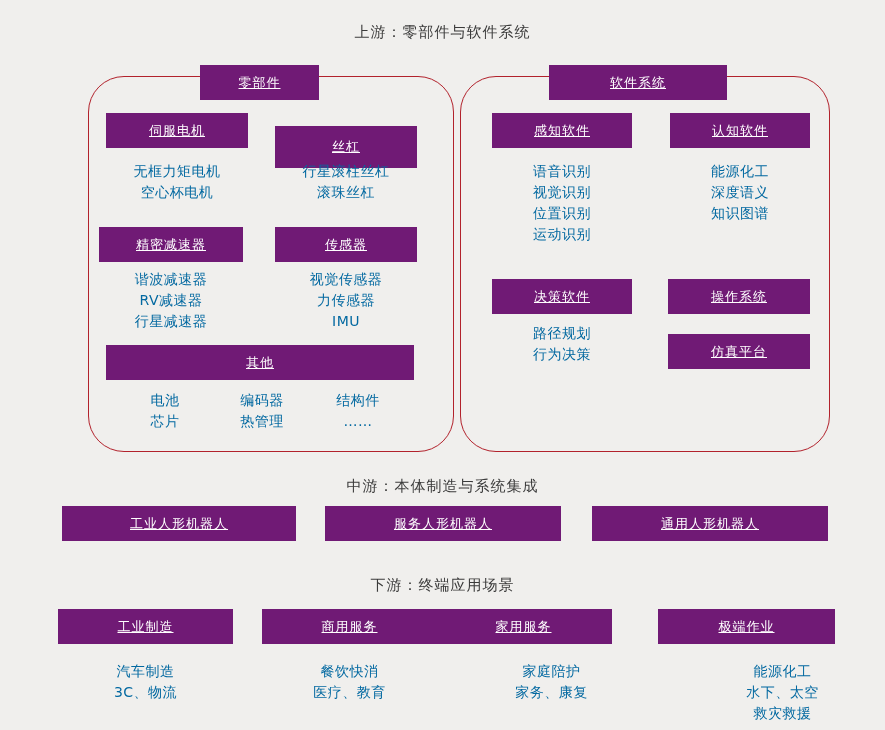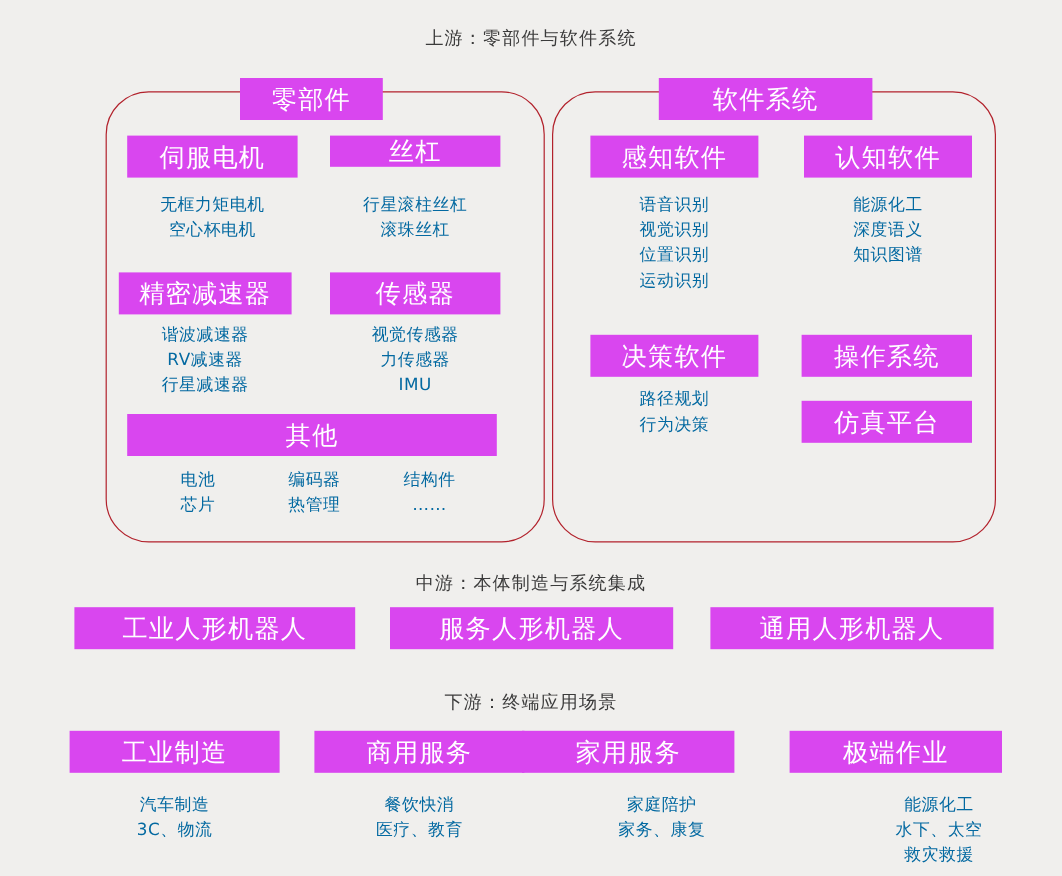--- a/index.html
+++ b/index.html
@@ -20,26 +20,27 @@
     letter-spacing:1px;
   }
   .rbox{
     position:absolute;
     border:1px solid #b2222c;
     border-radius:36px;
     background:transparent;
   }
   .redlabel{
     position:absolute;
-    background:#d946ef;
+    background:#701a75;
     color:#ffffff;
-    font-size:21px;
+    font-size:13px;
     display:flex;align-items:center;justify-content:center;
     letter-spacing:1px;
     box-sizing:border-box;
+    text-decoration:underline;
   }
   .items{
     position:absolute;
     text-align:center;
     font-size:14px;
     line-height:21px;
     color:#0369a1;
     white-space:pre-line;
     letter-spacing:0.5px;
   }
@@ -51,21 +52,21 @@
 
   <div class="section-title" style="top:23px">上游：零部件与软件系统</div>
 
   <div class="rbox" style="left:88px;top:76px;width:364px;height:374px"></div>
   <div class="redlabel" style="left:200px;top:65px;width:119px;height:35px">零部件</div>
 
   <div class="redlabel" style="left:106px;top:113px;width:142px;height:35px">伺服电机</div>
   <div class="items" style="left:86px;top:161px;width:182px">无框力矩电机
 空心杯电机</div>
 
-  <div class="redlabel" style="left:275px;top:113px;width:142px;height:26px">丝杠</div>
+  <div class="redlabel" style="left:275px;top:126px;width:142px;height:42px">丝杠</div>
   <div class="items" style="left:255px;top:161px;width:182px">行星滚柱丝杠
 滚珠丝杠</div>
 
   <div class="redlabel" style="left:99px;top:227px;width:144px;height:35px">精密减速器</div>
   <div class="items" style="left:81px;top:269px;width:180px">谐波减速器
 RV减速器
 行星减速器</div>
 
   <div class="redlabel" style="left:275px;top:227px;width:142px;height:35px">传感器</div>
   <div class="items" style="left:255px;top:269px;width:182px">视觉传感器

